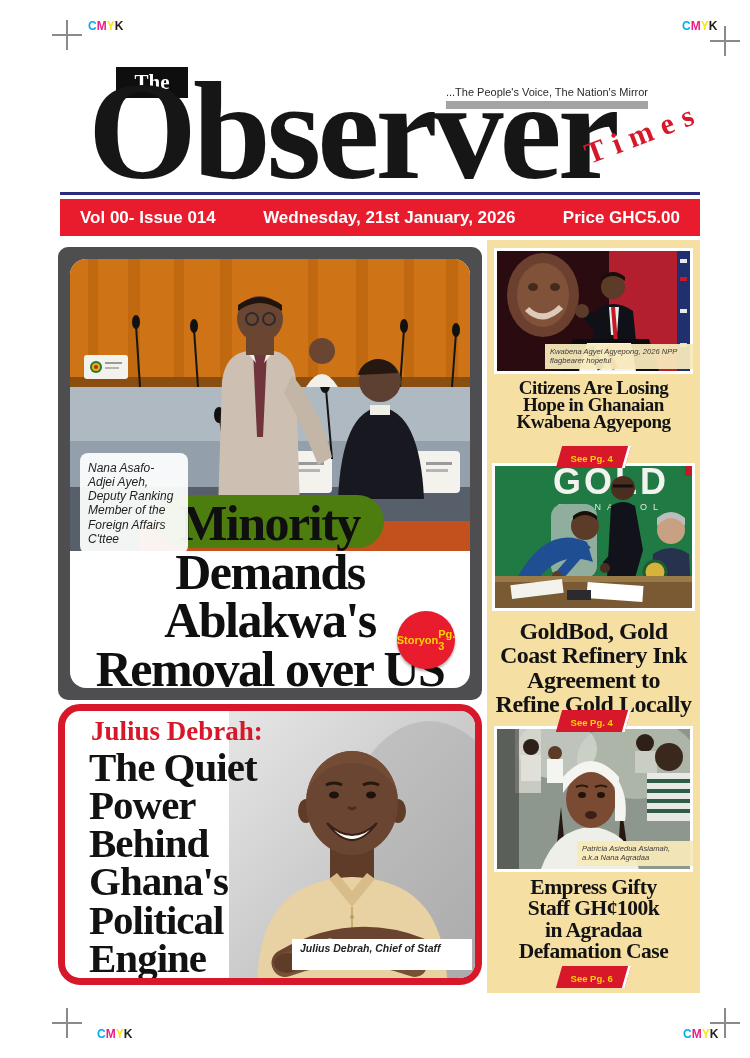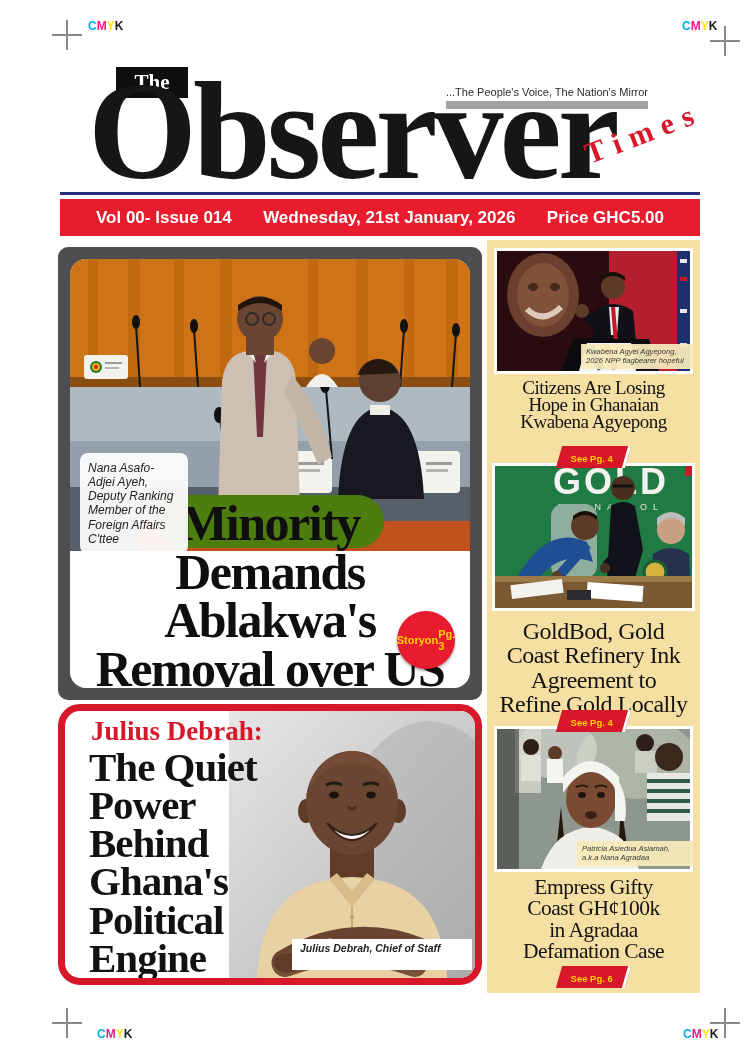--- a/index.html
+++ b/index.html
@@ -19,21 +19,21 @@
   .m-title{position:absolute;left:88px;top:61px;font-family:"Liberation Serif",serif;font-weight:bold;
            font-size:140px;line-height:1;letter-spacing:-4px;color:#161616;z-index:2;white-space:nowrap;}
   .m-tagline{position:absolute;right:102px;top:86px;font-size:11px;color:#2b2b2b;
              border-bottom:8px solid #a3a3a3;padding-bottom:3px;z-index:3;}
   .m-times{position:absolute;left:586px;top:138px;color:#d6182a;font-family:"Liberation Serif",serif;
            font-weight:bold;font-size:30px;letter-spacing:9px;transform:rotate(-21deg);
            transform-origin:left center;z-index:3;white-space:nowrap;}
 
   .rule-navy{position:absolute;left:60px;top:192px;width:640px;height:3px;background:#2a2a7e;}
   .infobar{position:absolute;left:60px;top:199px;width:640px;height:37px;background:#e81c2c;color:#fff;
-           display:flex;align-items:center;justify-content:space-between;padding:0 36px;box-sizing:border-box;
+           display:flex;align-items:center;justify-content:space-between;padding:0 20px;box-sizing:border-box;
            font-weight:bold;font-size:17px;}
 
   
   .lead{position:absolute;left:58px;top:247px;width:424px;height:453px;background:#4e4e51;border-radius:10px;}
   .lead-inner{position:absolute;left:12px;top:12px;right:12px;bottom:12px;background:#fff;border-radius:16px;overflow:hidden;}
   .lead-photo{position:absolute;left:0;top:0;width:100%;height:292px;}
   .lead-photo svg{display:block;width:100%;height:100%;}
   .lead-caption{position:absolute;left:10px;top:194px;width:108px;background:rgba(255,255,255,.93);
                 border-radius:8px;padding:8px;font-style:italic;font-weight:normal;font-size:12px;
                 line-height:1.18;color:#1d1d1d;z-index:4;box-sizing:border-box;}
@@ -57,27 +57,27 @@
   .feature-caption{position:absolute;right:3px;bottom:8px;width:180px;background:#fff;padding:3px 8px 16px;
                    font-style:italic;font-weight:bold;font-size:10.5px;color:#222;z-index:3;box-sizing:border-box;}
 
   
   .sidebar{position:absolute;left:487px;top:240px;width:213px;height:753px;background:#f6dfa2;}
   .sb-photo{position:absolute;border:3px solid #fff;box-sizing:border-box;overflow:hidden;}
   .sb-photo svg{display:block;width:100%;height:100%;}
   .sb-cap{position:absolute;font-style:italic;font-size:7.6px;line-height:1.25;color:#3a3a3a;
           background:rgba(247,233,186,.95);padding:3px 5px;z-index:4;box-sizing:border-box;}
   .sb-head{position:absolute;left:2px;right:2px;text-align:center;font-family:"Liberation Serif",serif;
-           font-weight:normal;letter-spacing:-.5px;color:#131313;z-index:2;}
+           font-weight:bold;letter-spacing:-.5px;color:#131313;z-index:2;}
   .sb-badge{position:absolute;left:0;right:0;text-align:center;z-index:2;}
   .sb-badge .skew{display:inline-block;background:#d6182a;transform:skewX(-16deg);padding:2px 12px;
                   border-right:3px solid #fff;}
   .sb-badge .skew span{display:inline-block;transform:skewX(16deg);color:#ffd200;font-size:9.5px;font-weight:bold;}
   #sb1{left:7px;top:8px;width:199px;height:126px;}
-  #cap1{right:7px;top:104px;width:112px;}
+  #cap1{right:7px;top:104px;width:148px;}
   #sbh1{top:139px;font-size:19px;line-height:.9;}
   #sbb1{top:206px;}
   #sb2{left:5px;top:223px;width:203px;height:148px;}
   #sbh2{top:379px;font-size:24px;line-height:1.02;}
   #sbb2{top:470px;}
   #sb3{left:7px;top:486px;width:199px;height:146px;}
   #cap3{right:7px;top:601px;width:116px;}
   #sbh3{top:637px;font-size:21.5px;line-height:.99;}
   #sbb3{top:726px;}
 </style>
@@ -364,20 +364,20 @@
           <ellipse cx="85" cy="66" rx="4" ry="3" fill="#20130c"></ellipse>
           <ellipse cx="104" cy="66" rx="4" ry="3" fill="#20130c"></ellipse>
           <path d="M79,58 Q85,55 91,58 M98,58 Q104,55 110,58" stroke="#241810" stroke-width="2" fill="none"></path>
           <ellipse cx="94" cy="86" rx="6" ry="4" fill="#3c1f16"></ellipse>
         </g>
       </svg>
     </div>
     <div class="sb-cap" id="cap3">Patricia Asiedua Asiamah, a.k.a Nana Agradaa</div>
     <div class="sb-head" id="sbh3">
       <div>Empress Gifty</div>
-      <div>Coast GH¢100k</div>
+      <div>Staff GH¢100k</div>
       <div>in Agradaa</div>
       <div>Defamation Case</div>
     </div>
     <div class="sb-badge" id="sbb3"><span class="skew"><span>See Pg. 6</span></span></div>
 
   </div>
 </div>
 
 </body></html>

